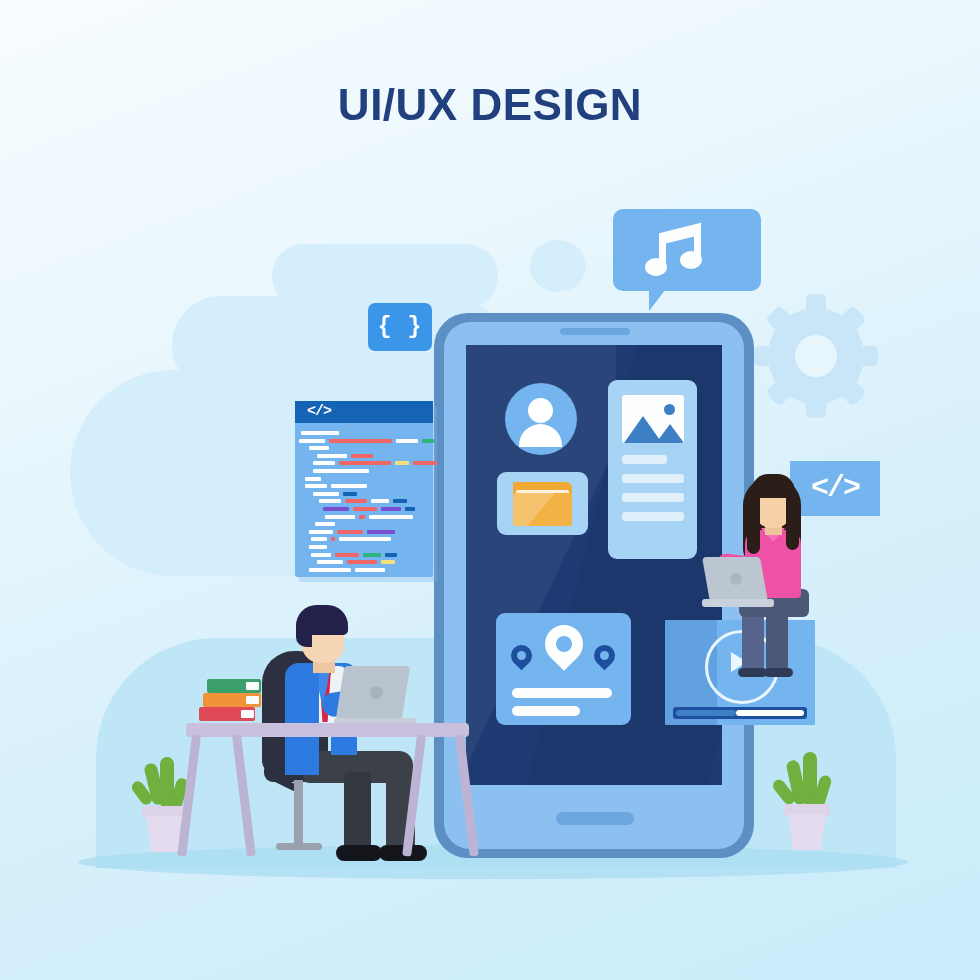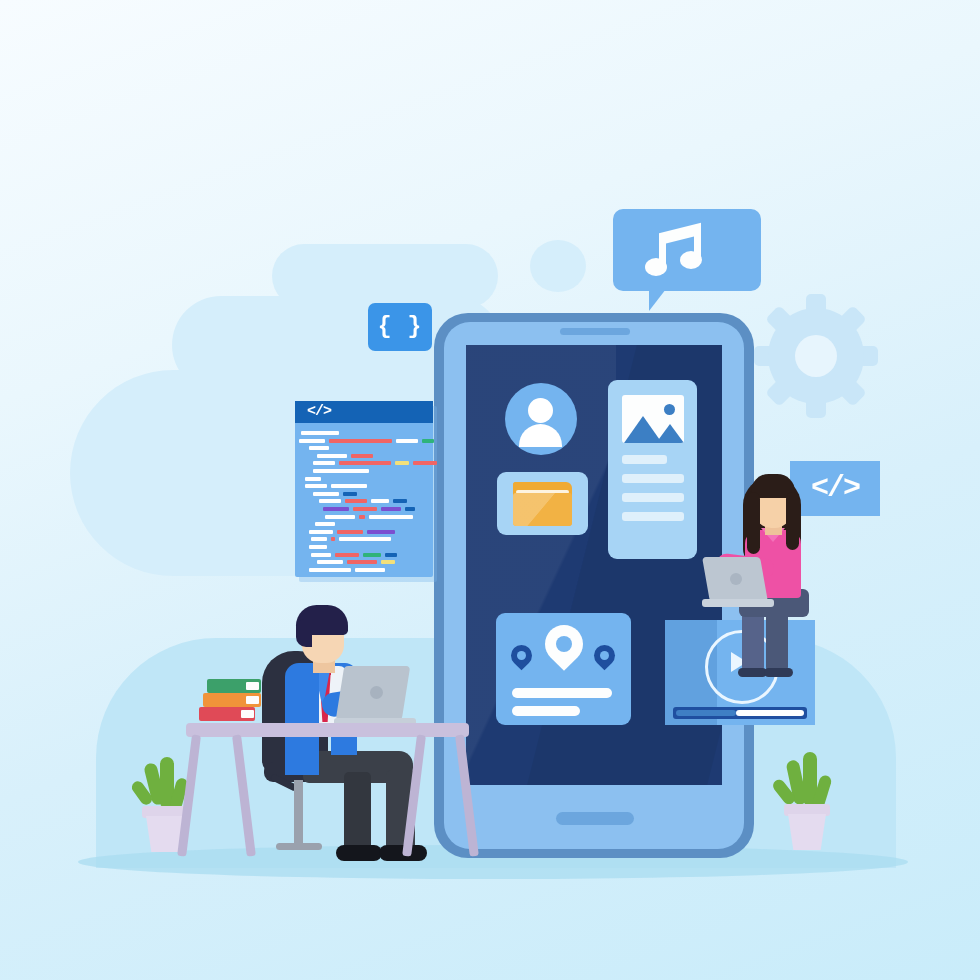--- a/index.html
+++ b/index.html
@@ -312,20 +312,21 @@
 <div class="stage">
 
   <div class="cloud" style="left:272px;top:244px;width:226px;height:64px;border-radius:32px;"></div>
   <div class="cloud" style="left:172px;top:296px;width:330px;height:98px;border-radius:50px;"></div>
   <div class="cloud" style="left:70px;top:370px;width:430px;height:206px;border-radius:110px;"></div>
   <div class="cloud" style="left:530px;top:240px;width:56px;height:52px;border-radius:50%;"></div>
 
   <div class="ground-blob" style="left:96px;top:638px;width:800px;height:230px;"></div>
   <div class="ground-shadow" style="left:78px;top:845px;width:830px;height:34px;"></div>
 
+  <div class="title">UI/UX DESIGN</div>
 
   <div class="gear">
     <div class="gear-tooth" style="transform:rotate(0deg);"></div>
     <div class="gear-tooth" style="transform:rotate(45deg);"></div>
     <div class="gear-tooth" style="transform:rotate(90deg);"></div>
     <div class="gear-tooth" style="transform:rotate(135deg);"></div>
     <div class="gear-core"></div>
     <div class="gear-hole"></div>
   </div>
 

